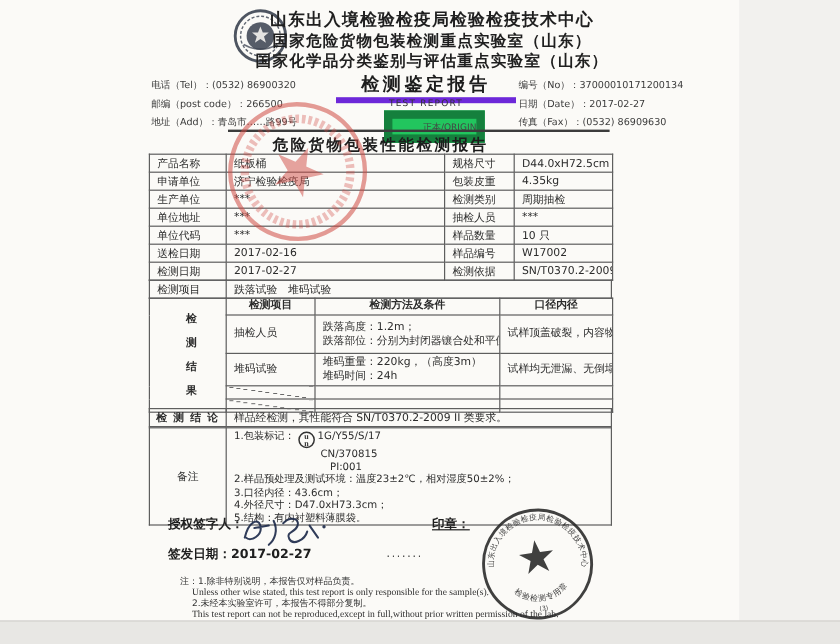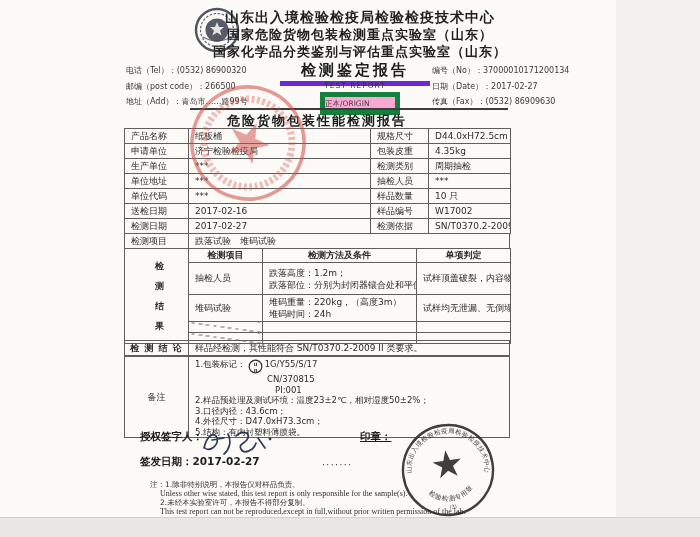--- a/index.html
+++ b/index.html
@@ -13,21 +13,21 @@
     position:relative;width:616px;height:537px;
     background:#fbfaf7;
   }
   .abs{position:absolute;}
   
   .org-lines{left:150px;top:9px;width:420px;text-align:center;line-height:17px;}
   .org-line1{font-size:14px;font-weight:bold;letter-spacing:1px;color:#1f1f1f;}
   .org-line2{font-size:13px;font-weight:bold;letter-spacing:1px;color:#1f1f1f;}
   .report-title{left:280px;top:61px;width:150px;text-align:center;font-size:15px;font-weight:bold;letter-spacing:3px;color:#1d1d1d;border-bottom:5px solid #6d28d9;padding-bottom:1px;}
   .report-title-en{left:280px;top:81px;width:150px;text-align:center;font-size:7.5px;letter-spacing:1px;color:#333;}
-  .copy-box{left:320px;top:92px;width:70px;height:13px;border:5px solid #15803d;text-align:left;font-size:7.5px;line-height:13px;color:#444;background:#f9a8d4;}
+  .copy-box{left:320px;top:92px;width:70px;height:13px;border:7px solid #15803d;text-align:right;font-size:7.5px;line-height:13px;color:#444;background:#22c55e;}
   .contact{left:126px;top:63px;font-size:8px;line-height:15.5px;color:#3a3a3a;}
   .meta{left:432px;top:63px;font-size:8px;line-height:15.5px;color:#3a3a3a;}
   .hr-line{left:190px;top:108px;width:318px;height:2px;background:#3c3c3c;}
   .main-title{left:124px;top:112px;width:386px;text-align:center;font-size:13px;font-weight:bold;letter-spacing:2px;color:#1c1c1c;}
   
   table.t{position:absolute;left:124px;border-collapse:collapse;table-layout:fixed;width:386px;background:transparent;}
   table.t td{border:1px solid #5e5e5e;font-size:9px;color:#2c2c2c;padding:0 0 0 6px;vertical-align:middle;overflow:hidden;white-space:nowrap;}
   td.lab{color:#222;}
   .t1{top:128px;}
   .t1 td{height:14px;}
@@ -180,21 +180,21 @@
     <tbody>
         <tr>
       <td class="vcell" rowspan="5">
         <span>检</span>
         <span>测</span>
         <span>结</span>
         <span>果</span>
       </td>
       <td class="h">检测项目</td>
       <td class="h">检测方法及条件</td>
-      <td class="h">单项判定</td>
+      <td class="h">口径内径</td>
     </tr>
     <tr style="height:32px">
       <td>抽检人员</td>
       <td>
         <span class="mline">跌落高度：1.2m；</span>
         <span class="mline">跌落部位：分别为封闭器镶合处和平侧跌</span>
       </td>
       <td>试样顶盖破裂，内容物无撒漏</td>
     </tr>
     <tr style="height:27px">

